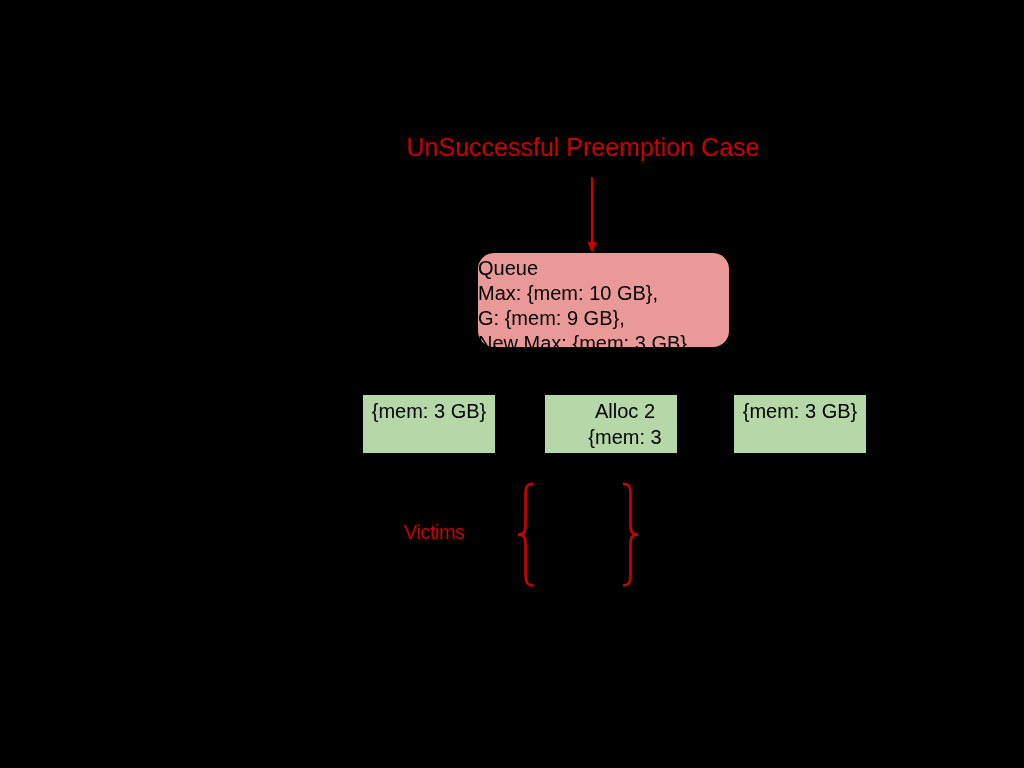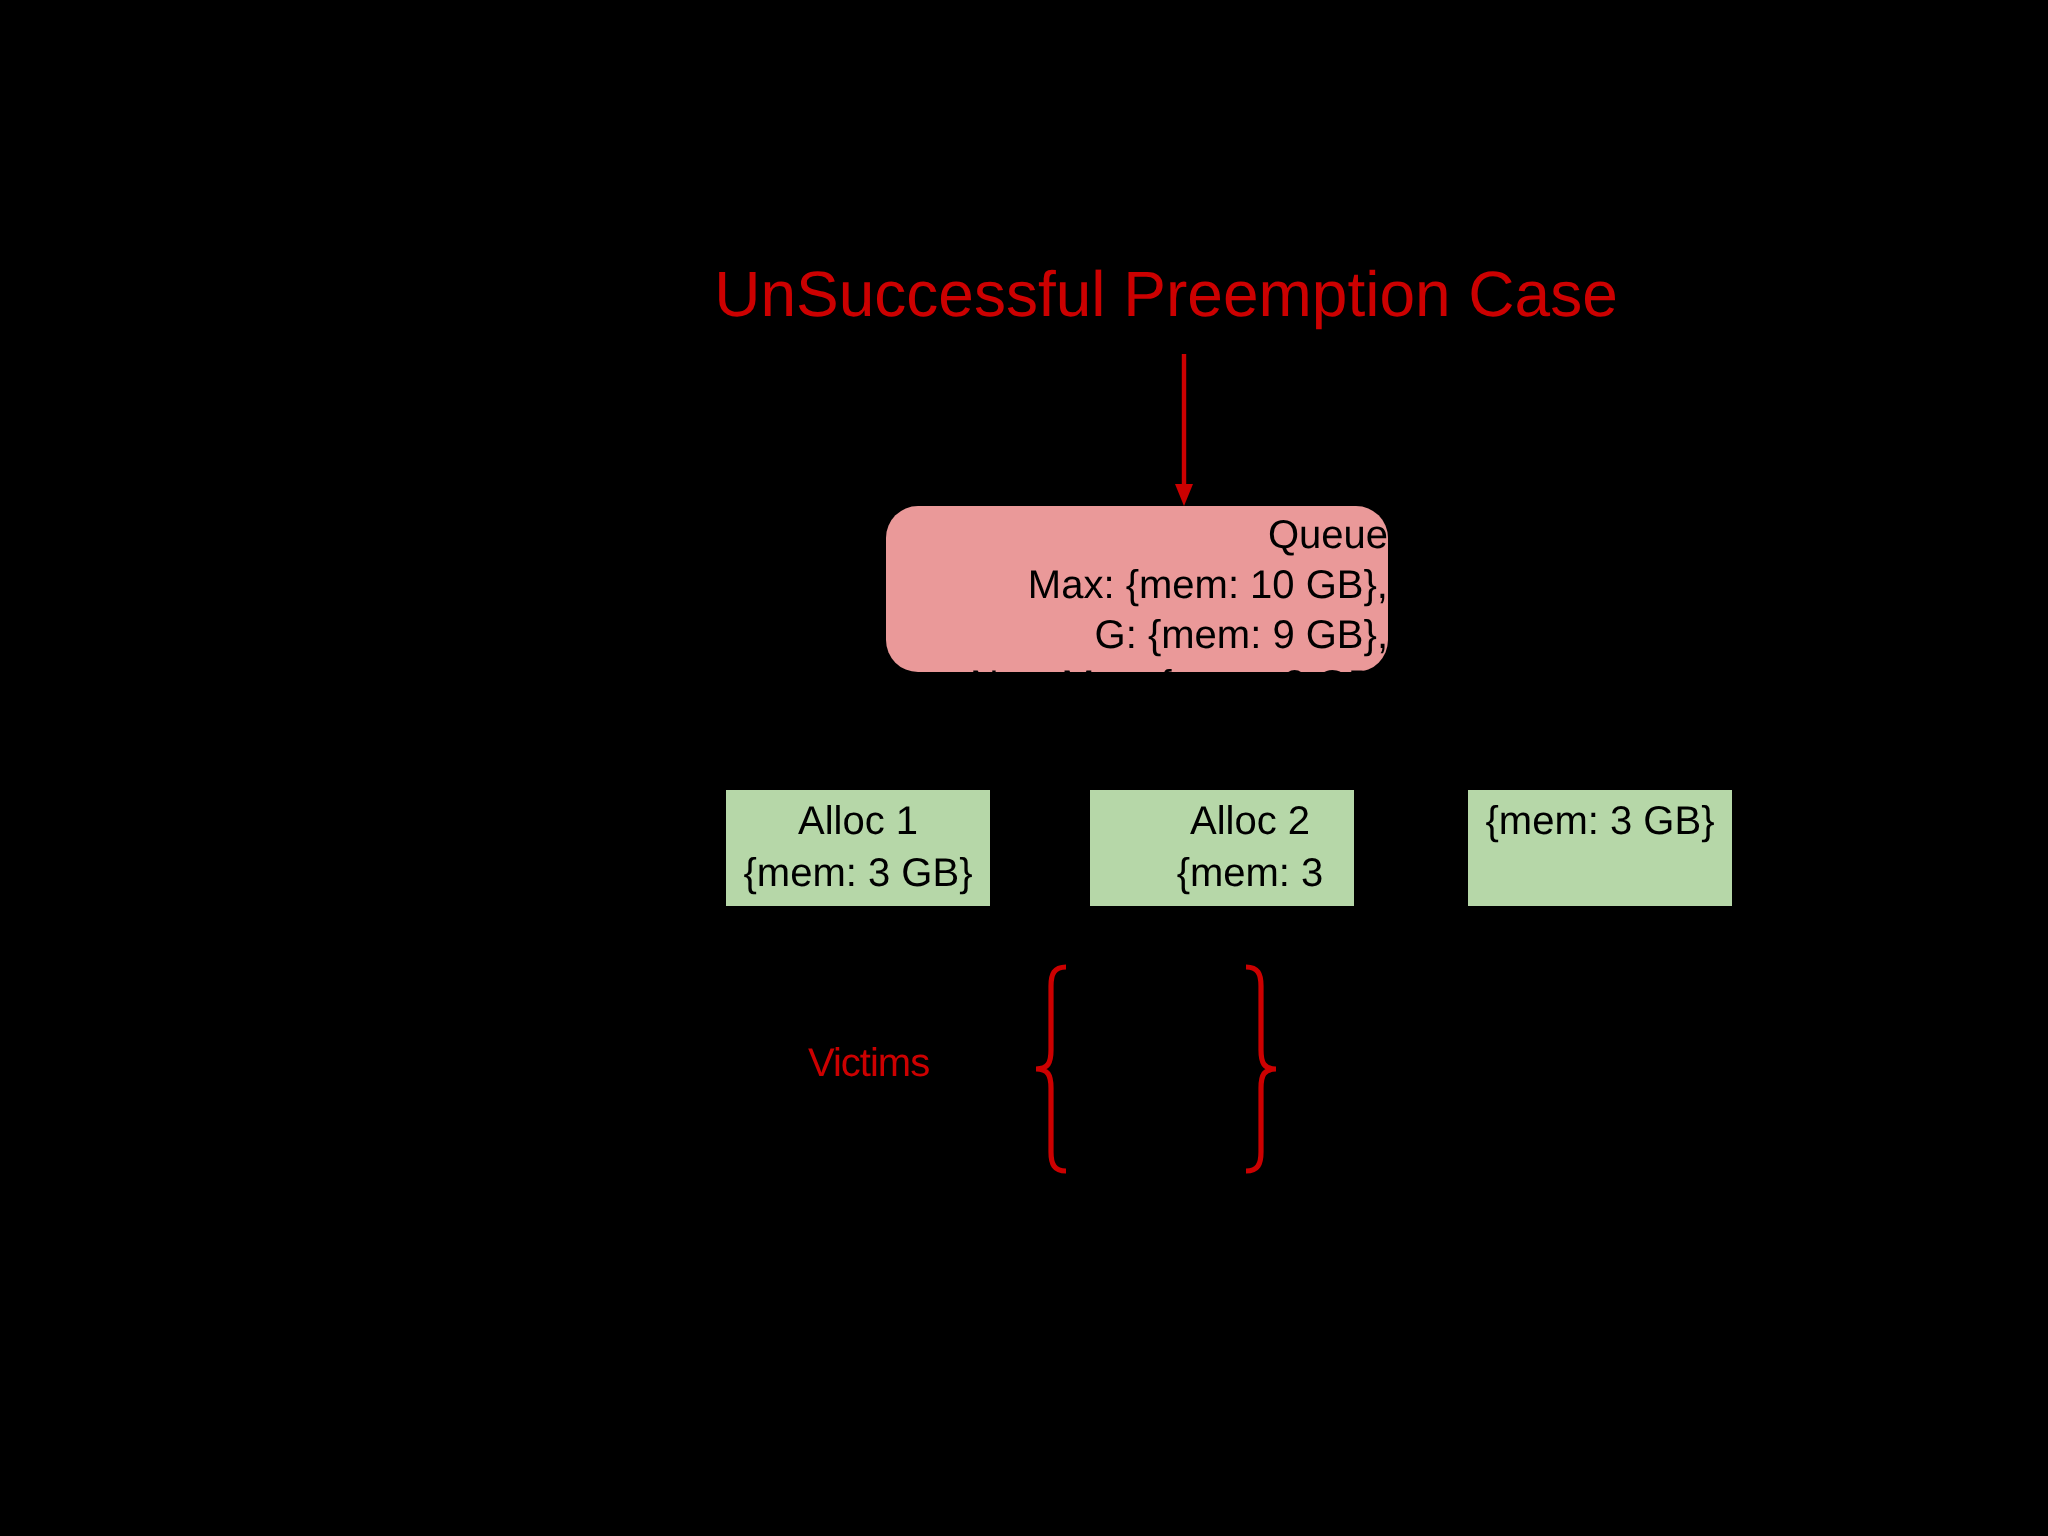--- a/index.html
+++ b/index.html
@@ -15,48 +15,48 @@
     overflow: hidden;
     font-family: "Liberation Sans", sans-serif;
   }
   .diagram-title {
     position: absolute;
     top: 133px;
     left: 583px;
     transform: translateX(-50%);
     white-space: nowrap;
     color: var(--red, #cc0000);
-    font-size: 32px;
+    font-size: 25px;
     line-height: 28px;
     font-weight: 400;
   }
   .arrow-svg {
     position: absolute;
     left: 584px;
     top: 177px;
   }
   .arrow-svg line {
     stroke: var(--red, #cc0000);
     stroke-width: 2.2;
   }
   .arrow-svg path {
     fill: var(--red, #cc0000);
   }
   .queue-box {
     position: absolute;
-    left: 443px;
+    left: 478px;
     top: 253px;
     width: 251px;
-    height: 83px;
+    height: 94px;
     border-radius: 16px;
     background: var(--queue_fill, #ea9999);
     color: var(--box_text, #000000);
     font-size: 20px;
     line-height: 25px;
-    text-align: right;
+    text-align: left;
     padding-top: 3px;
     box-sizing: border-box;
   }
   .alloc-box {
     position: absolute;
     top: 395px;
     width: 132px;
     height: 58px;
     background: var(--alloc_fill, #b6d7a8);
     color: var(--box_text, #000000);
@@ -104,21 +104,20 @@
   </svg>
 
   <div class="queue-box">
     <div>Queue</div>
     <div>Max: {mem: 10 GB},</div>
     <div>G: {mem: 9 GB},</div>
     <div>New Max: {mem: 3 GB}</div>
   </div>
 
   <div class="alloc-box alloc-1">
-    <div>Alloc 1</div>
     <div>{mem: 3 GB}</div>
   </div>
 
   <div class="alloc-box alloc-2">
     <div>Alloc 2</div>
     <div>{mem: 3 GB}</div>
   </div>
 
   <div class="alloc-box alloc-3">
     <div>{mem: 3 GB}</div>

